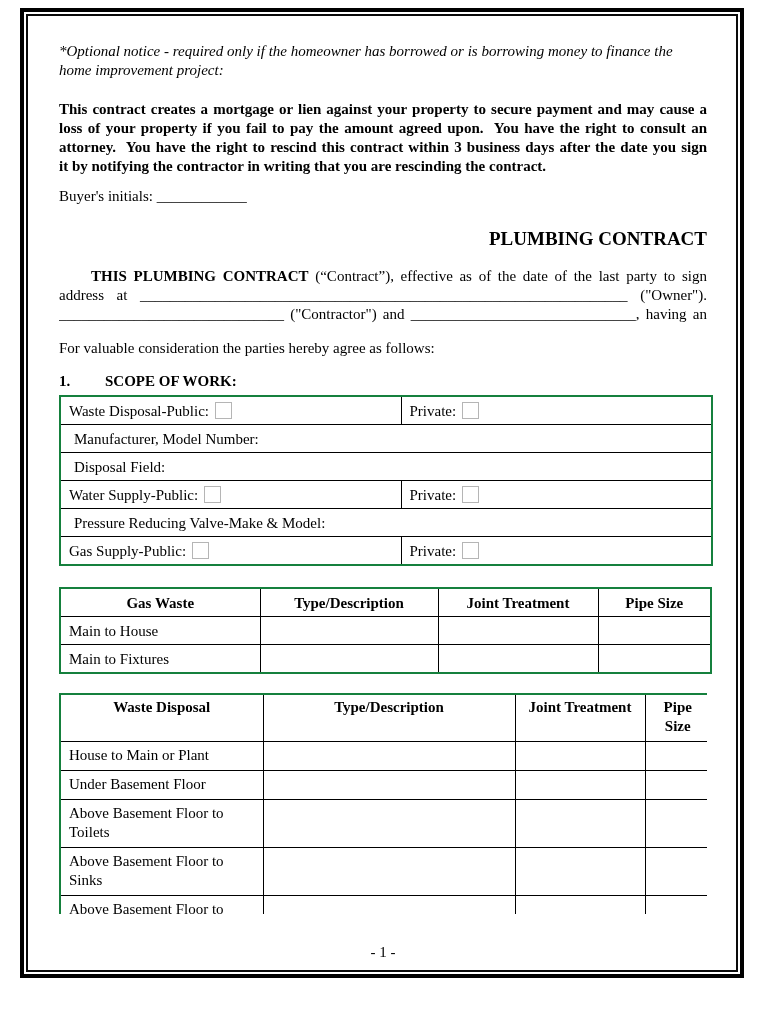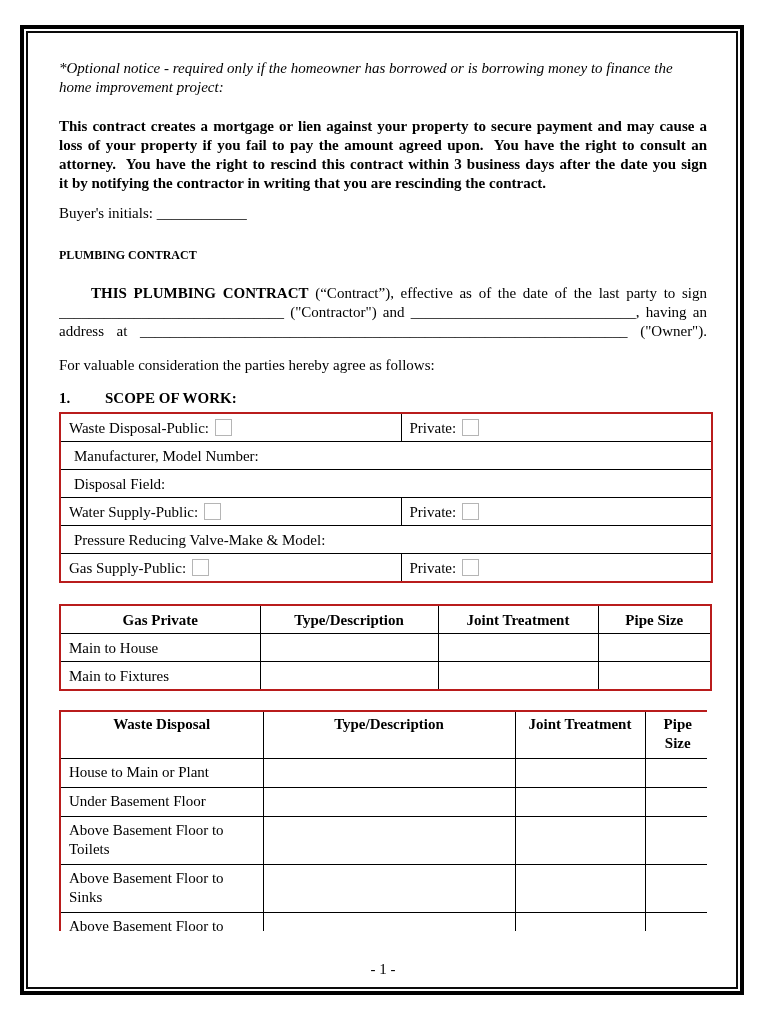--- a/index.html
+++ b/index.html
@@ -1,42 +1,42 @@
 <!DOCTYPE html>
 <html><head>
 <meta charset="utf-8">
 <style>
   html,body { margin:0; padding:0; }
   body {
     width:770px; height:1024px; background:#ffffff; position:relative;
     font-family:"Liberation Serif", serif; font-size:15px; line-height:19px; color:#000;
   }
   .frame-outer {
-    position:absolute; left:20px; top:25px; width:724px; height:970px;
+    position:absolute; left:20px; top:8px; width:724px; height:970px;
     border:4px solid #000; box-sizing:border-box;
   }
   .frame-inner {
     position:absolute; left:2px; top:2px; right:2px; bottom:2px;
     border:2px solid #0a0a0a; box-sizing:border-box;
     padding:26px 29px 0 31px; overflow:hidden;
   }
   .jline { text-align:justify; text-align-last:justify; height:19px; overflow:hidden; white-space:pre-wrap; }
   .line  { white-space:pre-wrap; }
   .italic-notice { font-style:italic; margin:0; }
   .warning { font-weight:bold; margin-top:20px; }
   .initials { font-weight:normal; margin-top:11px; }
-  .doc-title { font-weight:bold; text-align:left; margin-top:23px; font-size:12px; }
+  .doc-title { font-weight:bold; text-align:right; margin-top:23px; font-size:19px; }
   .intro { margin-top:19px; }
   .indent1 { text-indent:32px; }
   .consideration { margin-top:15px; }
   .scope-heading { font-weight:bold; margin-top:14px; }
   .scope-heading .num { display:inline-block; width:46px; }
 
   table { border-collapse:collapse; table-layout:fixed; }
-  .tbl { border:2px solid #b91c1c; }
+  .tbl { border:2px solid #15803d; }
   .tbl td, .tbl th { border:1px solid #000; padding:3px 8px 2px 8px; vertical-align:middle; overflow:hidden; }
 
   .scope-table { width:652px; margin-top:4px; }
   .scope-table td { height:22px; }
   .scope-table .full-label { padding-left:13px; }
   .scope-table col.c1 { width:341px; }
   .scope-table col.c2 { width:311px; }
   .checkbox {
     display:inline-block; width:15px; height:15px; background:#fff;
     border:1px solid #b5b5b5; margin-left:6px; vertical-align:-3px;
@@ -71,22 +71,22 @@
       <div class="jline">attorney.  You have the right to rescind this contract within 3 business days after the date you sign</div>
       <div class="line">it by notifying the contractor in writing that you are rescinding the contract.</div>
     </div>
 
     <div class="initials">Buyer's initials: ____________</div>
 
     <div class="doc-title">PLUMBING CONTRACT</div>
 
     <div class="intro">
       <div class="jline indent1"><span style="font-weight:bold">THIS PLUMBING CONTRACT</span><span> (“Contract”), effective as of the date of the last party to sign</span></div>
+      <div class="jline">address at _________________________________________________________________ ("Owner").</div>
       <div class="jline">______________________________ ("Contractor") and ______________________________, having an</div>
-      <div class="jline">address at _________________________________________________________________ ("Owner").</div>
     </div>
 
     <div class="consideration">For valuable consideration the parties hereby agree as follows:</div>
 
     <div class="scope-heading">
       <span class="num">1.</span><span>SCOPE OF WORK:</span>
     </div>
 
     <table class="tbl scope-table">
       <colgroup>
@@ -120,21 +120,21 @@
 
     <table class="tbl gas-table">
       <colgroup>
           <col style="width:200px">
           <col style="width:178px">
           <col style="width:160px">
           <col style="width:113px">
         </colgroup>
       <tbody>
           <tr>
-        <th>Gas Private</th>
+        <th>Gas Waste</th>
         <th>Type/Description</th>
         <th>Joint Treatment</th>
         <th>Pipe Size</th>
       </tr>
       <tr>
         <td>Main to House</td>
         <td></td>
         <td></td>
         <td></td>
       </tr>

